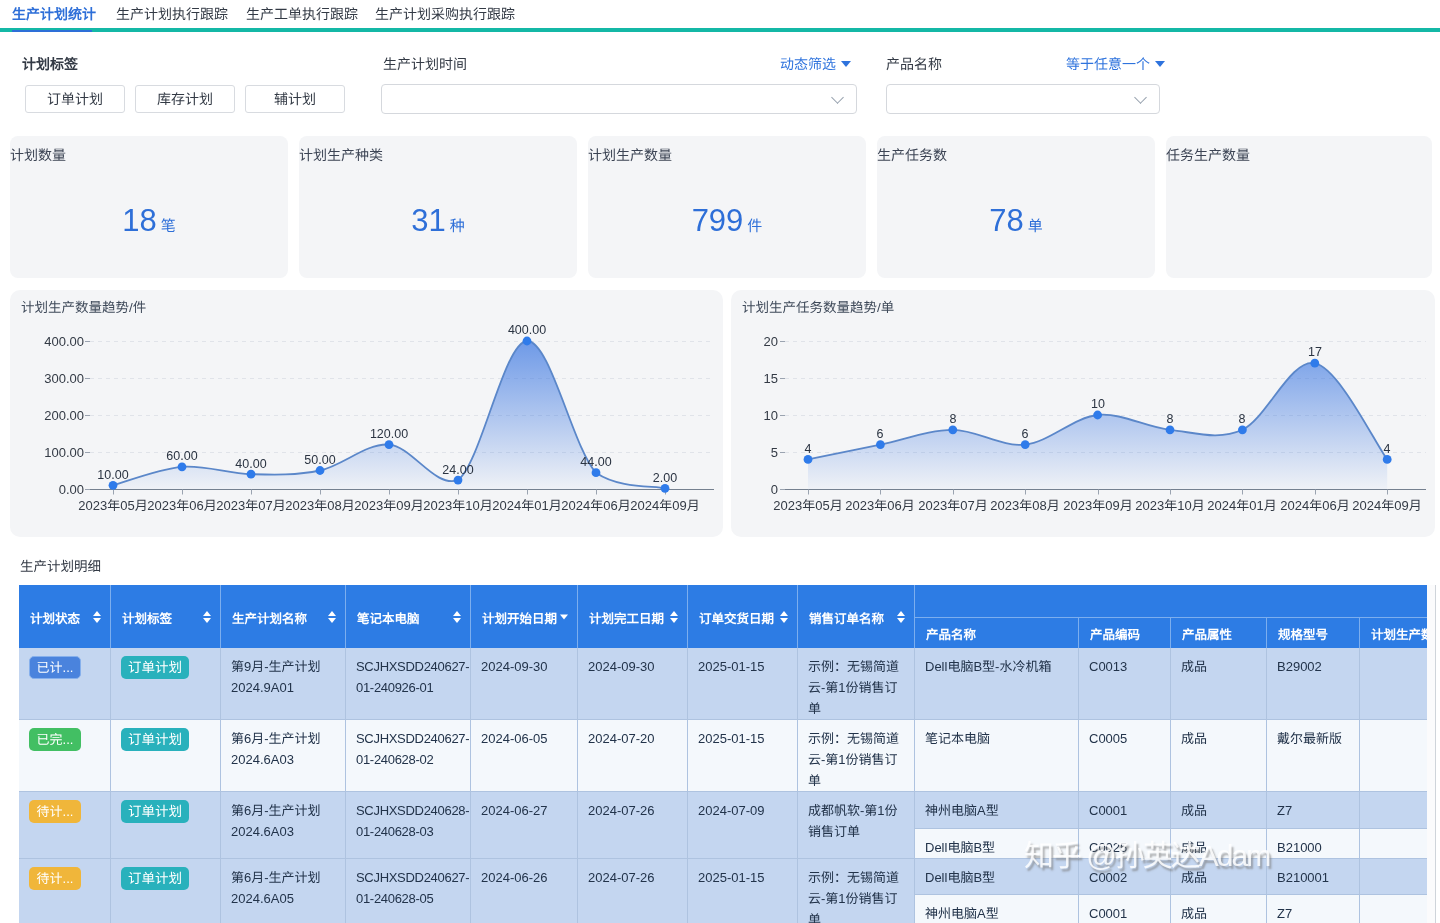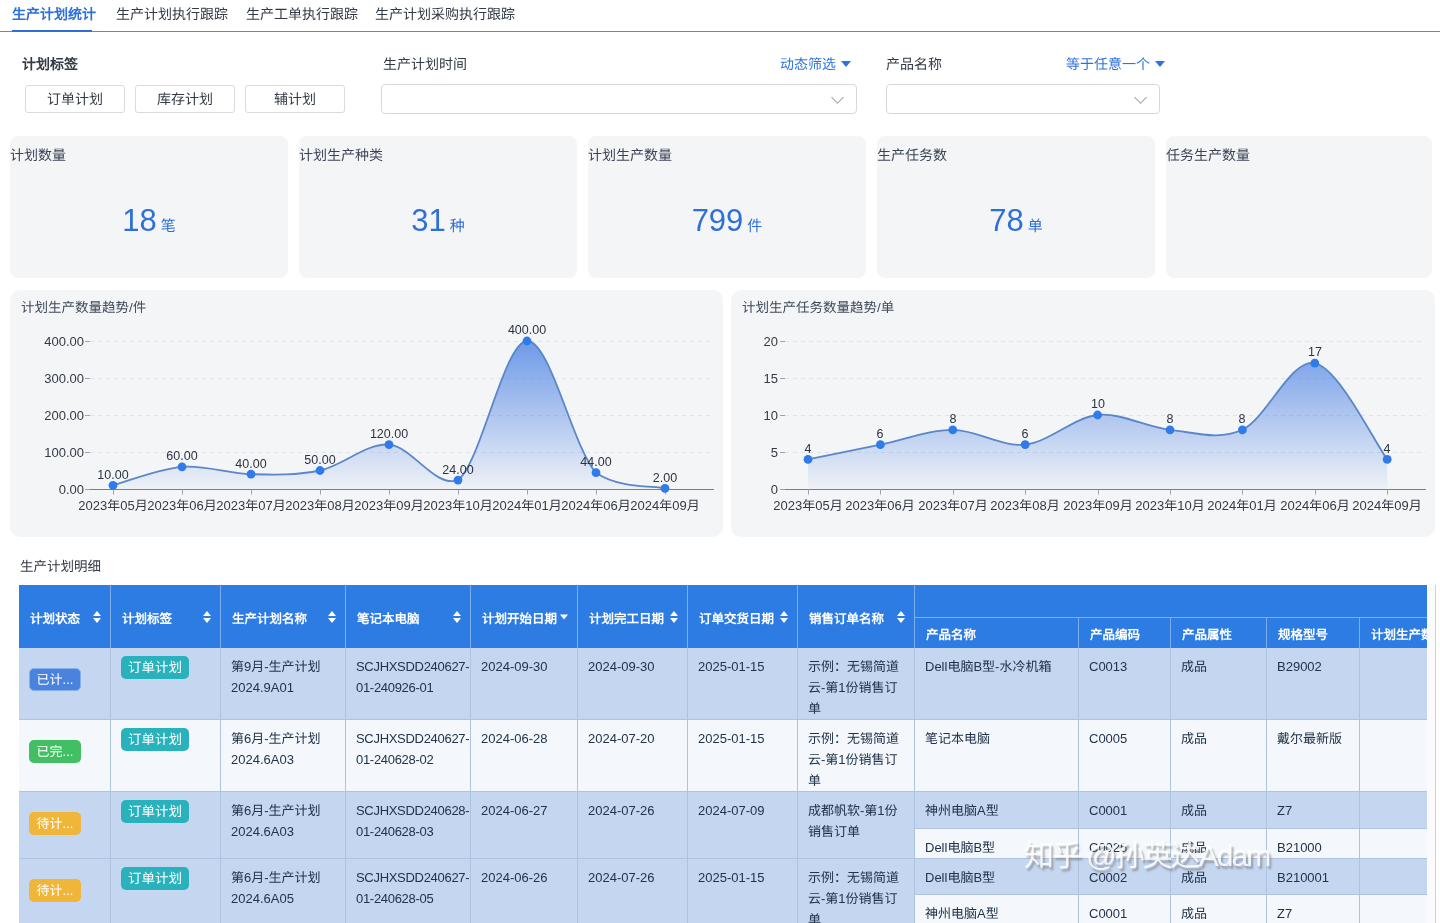--- a/index.html
+++ b/index.html
@@ -1,20 +1,20 @@
 <!DOCTYPE html>
 <html lang="zh-CN"><head>
 <meta charset="utf-8">
 <style>
 *{margin:0;padding:0;box-sizing:border-box}
 html,body{width:1440px;height:923px;overflow:hidden;background:#fff;
   font-family:"Liberation Sans",sans-serif;-webkit-font-smoothing:antialiased}
 body{position:relative;font-size:14px;color:#333a45}
 
-.tabs{position:absolute;left:0;top:0;width:1440px;height:32px;border-bottom:1px solid #14b8a6}
+.tabs{position:absolute;left:0;top:0;width:1440px;height:32px;border-bottom:4px solid #14b8a6}
 .tab{position:absolute;top:3px;font-size:14px;color:#333a45;white-space:nowrap}
 .tab.act{color:#2e6fd8;font-weight:bold}
 .tabline{position:absolute;left:12px;top:30px;width:80px;height:2px;background:#2e6fd8}
 
 .flabel{position:absolute;top:53px;font-size:14px;color:#333a45;white-space:nowrap}
 .blue{color:#2e73dd}
 .fbtn{position:absolute;top:85px;width:100px;height:28px;border:1px solid #d8dbe0;border-radius:3px;
   text-align:center;line-height:26px;font-size:14px;color:#333a45;background:#fff}
 .sel{position:absolute;top:84px;height:30px;border:1px solid #d5d8dd;border-radius:4px;background:#fff}
 .chev{position:absolute;width:9px;height:9px;border-right:1.6px solid #95a0ad;border-bottom:1.6px solid #95a0ad;
@@ -47,21 +47,21 @@
 td{border-right:1px solid #aec3e0;border-bottom:1px solid #aec3e0;padding:8px 6px 0 10px;line-height:21px;color:#22334a}
 tr.rb td{background:#c4d6f0}
 tr.rw td{background:#f4f8fc}
 td.mb{background:#c4d6f0}
 .sort{position:absolute;right:8px;top:50%;transform:translateY(-50%);width:9px;height:12px}
 .sort i{position:absolute;left:0;width:0;height:0;border-left:4.5px solid transparent;border-right:4.5px solid transparent}
 .sort .up{top:0;border-bottom:5px solid #fff}
 .sort .dn{bottom:0;border-top:5px solid #fff}
 .sort.one{height:5px}.sort.one .dn{bottom:0}
 .badge{display:inline-block;min-width:52px;height:23px;line-height:23px;border-radius:5px;color:#fff;
-  text-align:center;font-size:13px;padding:0 6px;margin-top:12px}
+  text-align:center;font-size:13px;padding:0 6px;margin-top:0px}
 .b-blue{background:#4a83dd;border:1px solid #86b0ec;line-height:21px}
 .b-green{background:#42bf63}
 .b-yellow{background:#f0b63a}
 .tag{display:inline-block;height:23px;line-height:23px;border-radius:5px;background:#29b1bc;color:#fff;
   padding:0 7px;font-size:13.5px}
 
 .wm{position:absolute;left:1024px;top:841px;font-size:30px;line-height:1;letter-spacing:-2px;color:rgba(255,255,255,.85);white-space:nowrap;
   text-shadow:2px 3px 2px rgba(120,120,120,.6);z-index:9}
 </style>
 </head>
@@ -360,21 +360,21 @@
 <td>C0013</td>
 <td>成品</td>
 <td>B29002</td>
 <td></td>
 </tr>
 <tr class="rw" style="height:71px">
 <td><span class="badge b-green">已完...</span></td>
 <td><span class="tag">订单计划</span></td>
 <td>第6月-生产计划<br>2024.6A03</td>
 <td style="letter-spacing:-0.3px">SCJHXSDD240627-<br>01-240628-02</td>
-<td>2024-06-28</td>
+<td>2024-06-05</td>
 <td>2024-07-20</td>
 <td>2025-01-15</td>
 <td>示例：无锡简道<br>云-第1份销售订<br>单</td>
 <td>笔记本电脑</td>
 <td>C0005</td>
 <td>成品</td>
 <td>戴尔最新版</td>
 <td></td>
 </tr>
 <tr class="rb" style="height:37px">

